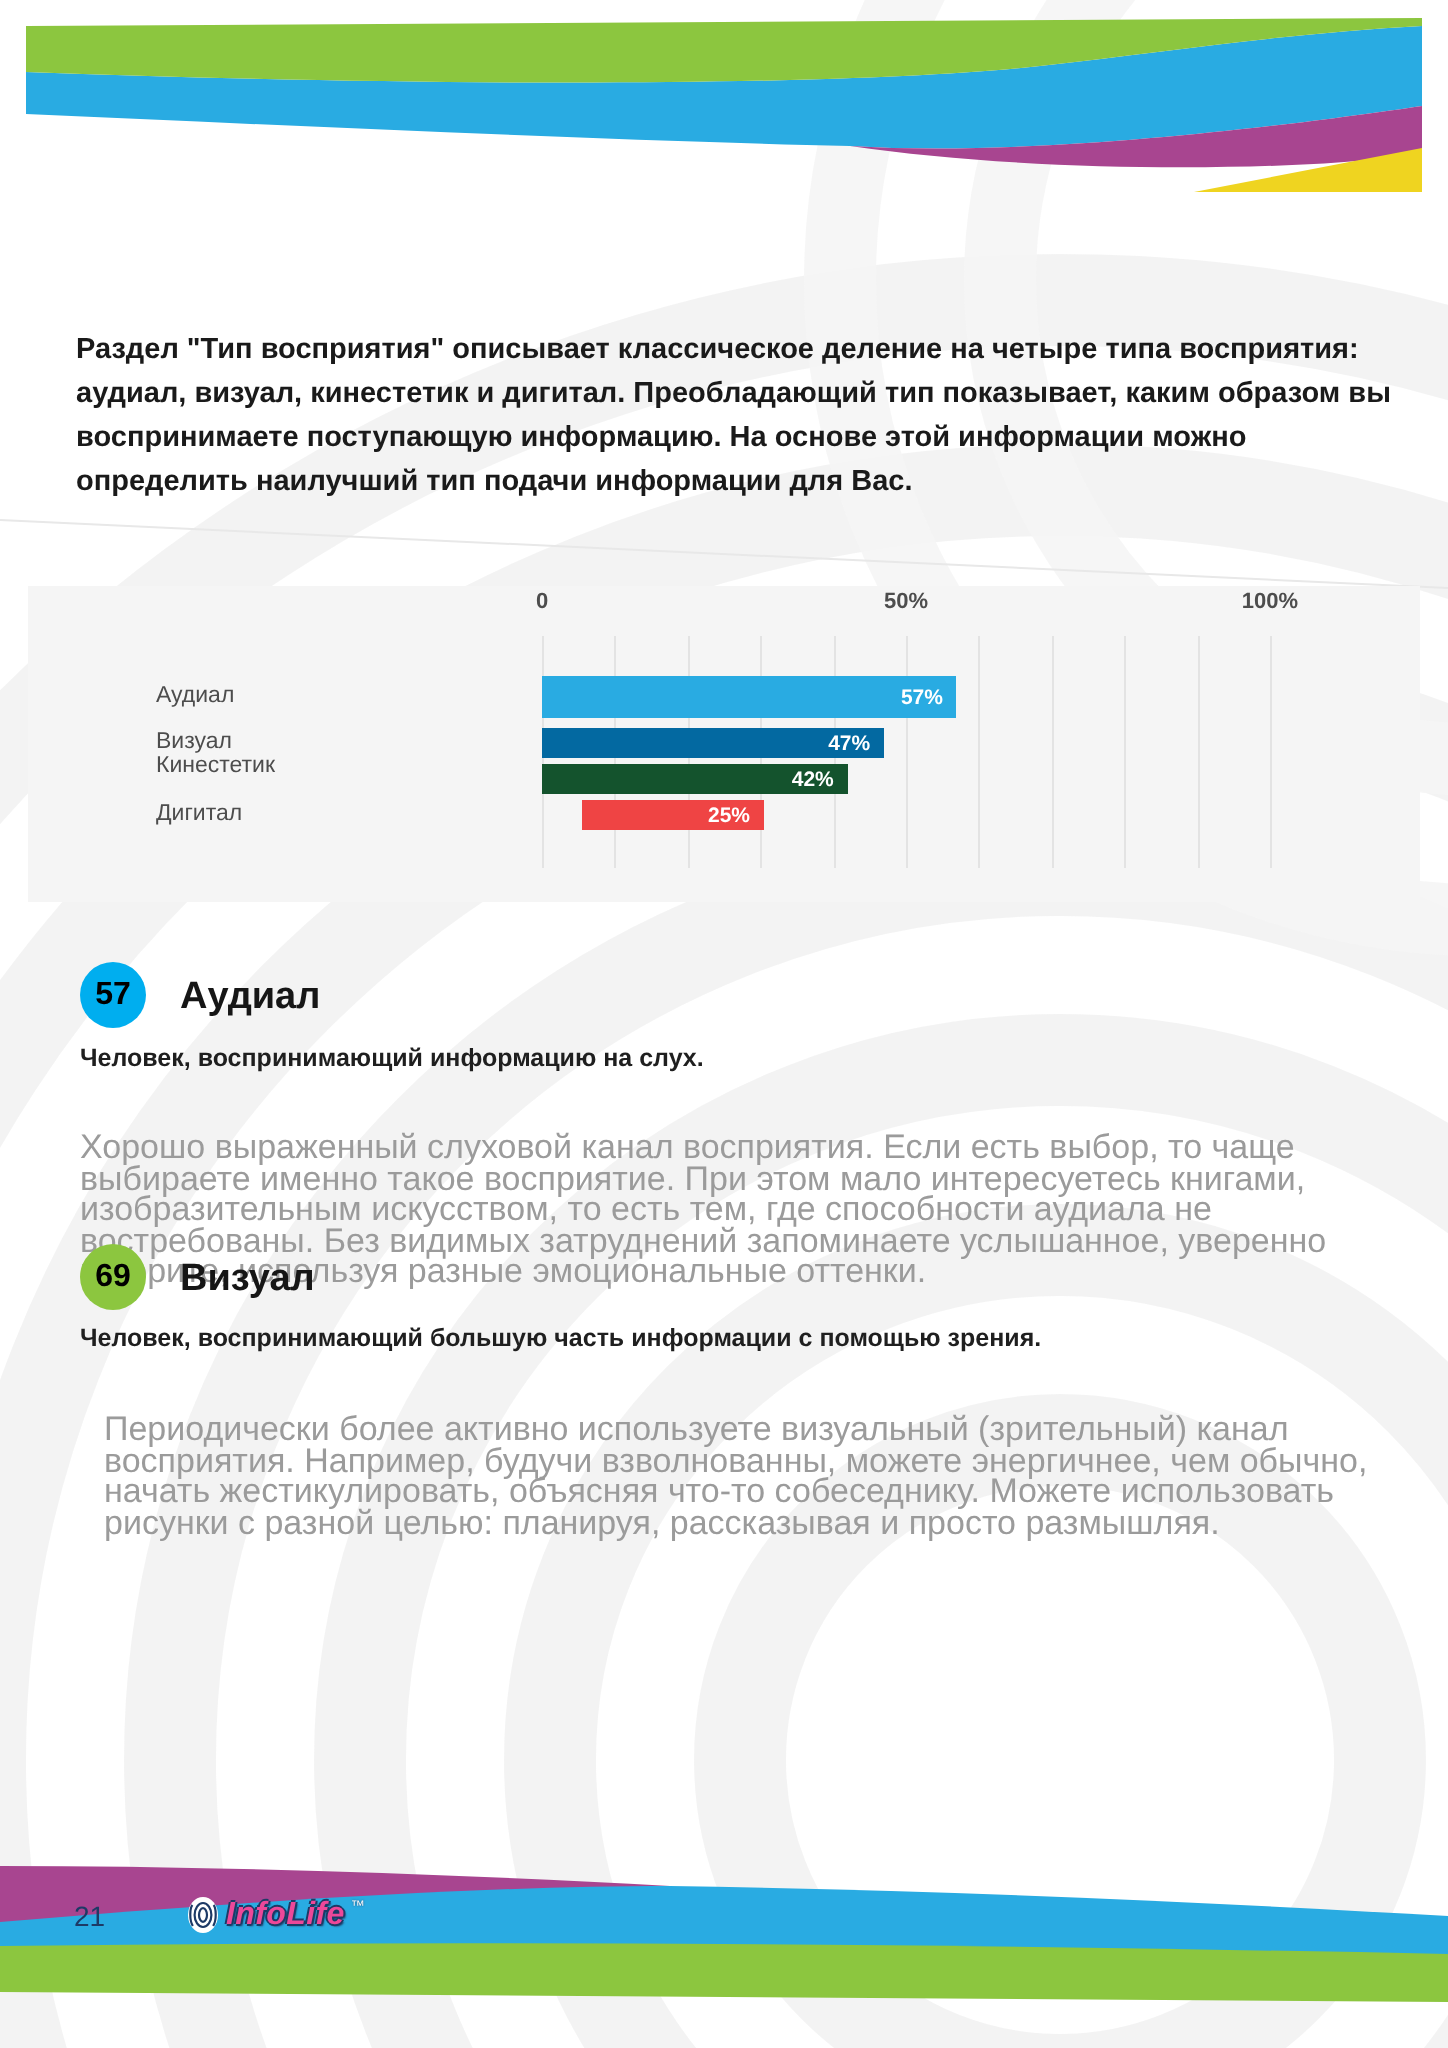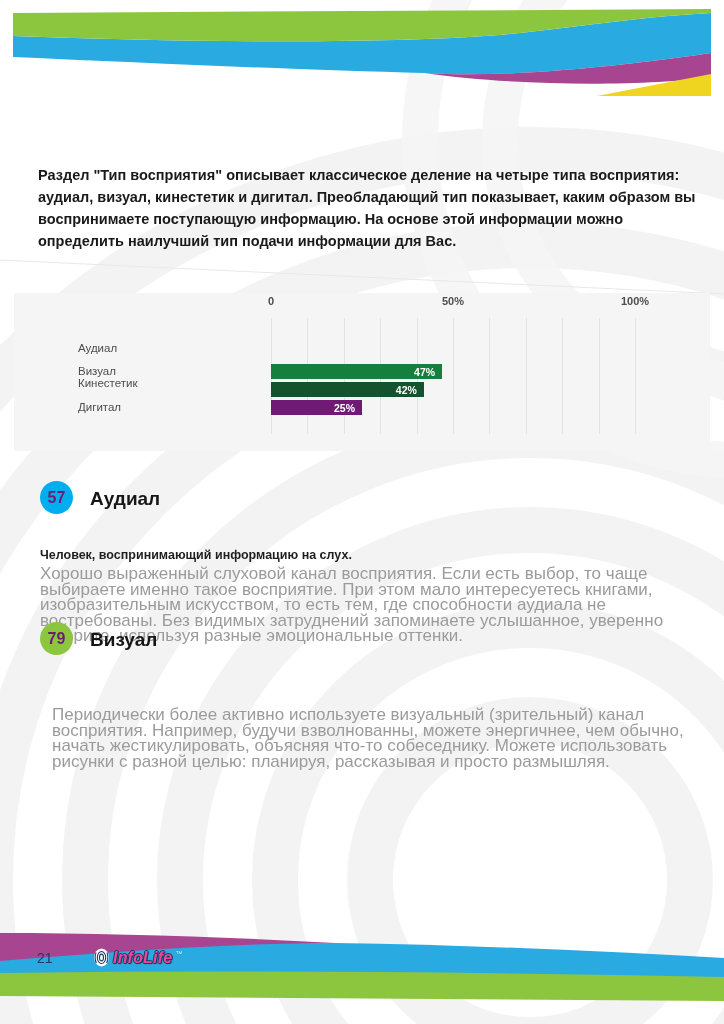--- a/index.html
+++ b/index.html
@@ -43,34 +43,34 @@
     display:flex;align-items:center;justify-content:flex-end;
   }
   .bar span{
     color:#fff;font-size:10.5px;font-weight:700;padding-right:7px;
   }
 
   
   .badge{
     width:33px;height:33px;border-radius:50%;
     display:flex;align-items:center;justify-content:center;
-    color:#701a75;font-size:16px;font-weight:700;
+    color:#000000;font-size:16px;font-weight:700;
   }
   .sec-title{
     font-size:19px;font-weight:700;color:#161616;
   }
   .lead{
     font-size:12.5px;font-weight:700;color:#1f1f1f;
   }
   .body-text{
     font-size:17px;line-height:15.5px;color:#9b9b9b;width:656px;margin-top:25px;
   }
   #sec1-badge{left:40px;top:481px;}
   #sec1-title{left:90px;top:488px;}
-  #sec1-lead{left:40px;top:522px;margin-top:26px;}
+  #sec1-lead{left:40px;top:522px;}
   #sec1-body{left:40px;top:541px;}
   #sec2-badge{left:40px;top:622px;}
   #sec2-title{left:90px;top:629px;}
   #sec2-lead{left:40px;top:662px;}
   #sec2-body{left:52px;top:682px;}
 
   
   .page-num{
     left:37px;top:950px;font-size:14px;font-weight:400;color:#1d3a66;text-align:right;
   }
@@ -127,45 +127,49 @@
       <div class="gridline" style="left: 329.8px;"></div>
       <div class="gridline" style="left: 366.2px;"></div>
       <div class="gridline" style="left: 402.6px;"></div>
       <div class="gridline" style="left: 439px;"></div>
       <div class="gridline" style="left: 475.4px;"></div>
       <div class="gridline" style="left: 511.8px;"></div>
       <div class="gridline" style="left: 548.2px;"></div>
       <div class="gridline" style="left: 584.6px;"></div>
       <div class="gridline" style="left: 621px;"></div>
       <div class="cat-label" style="top: 45px; line-height: 21px;">Аудиал</div>
+      <div class="bar" style="top: 45px; height: 21px; width: 207.48px; background: rgb(41, 171, 226);">
+        <span>57%</span>
+      </div>
       <div class="cat-label" style="top: 71px; line-height: 15px;">Визуал</div>
-      <div class="bar" style="top: 71px; height: 15px; width: 171.08px; background: #15803d;">
+      <div class="bar" style="top: 71px; height: 15px; width: 171.08px; background: #0369a1;">
         <span>47%</span>
       </div>
       <div class="cat-label" style="top: 83px; line-height: 15px; text-align: right;">Кинестетик</div>
       <div class="bar" style="top: 89px; height: 15px; width: 152.88px; background: #14532d;">
         <span>42%</span>
       </div>
       <div class="cat-label" style="top: 107px; line-height: 15px;">Дигитал</div>
-      <div class="bar" style="top: 107px; height: 15px; width: 91px; background: #701a75;">
+      <div class="bar" style="top: 107px; height: 15px; width: 91px; background: #ef4444; margin-left: 20px;">
         <span>25%</span>
       </div>
     </div>
 
   <div class="abs badge" id="sec1-badge" style="background: rgb(0, 174, 239);">
     <span>57</span>
   </div>
   <div class="abs sec-title" id="sec1-title">Аудиал</div>
   <div class="abs lead" id="sec1-lead">Человек, воспринимающий информацию на слух.</div>
   <div class="abs body-text" id="sec1-body">Хорошо выраженный слуховой канал восприятия. Если есть выбор, то чаще выбираете именно такое восприятие. При этом мало интересуетесь книгами, изобразительным искусством, то есть тем, где способности аудиала не востребованы. Без видимых затруднений запоминаете услышанное, уверенно говорите, используя разные эмоциональные оттенки.</div>
 
   <div class="abs badge" id="sec2-badge" style="background: rgb(140, 198, 63);">
-    <span>79</span>
+    <span>69</span>
   </div>
   <div class="abs sec-title" id="sec2-title">Визуал</div>
+  <div class="abs lead" id="sec2-lead">Человек, воспринимающий большую часть информации с помощью зрения.</div>
   <div class="abs body-text" id="sec2-body">Периодически более активно используете визуальный (зрительный) канал восприятия. Например, будучи взволнованны, можете энергичнее, чем обычно, начать жестикулировать, объясняя что-то собеседнику. Можете использовать рисунки с разной целью: планируя, рассказывая и просто размышляя.</div>
 
   <svg id="footer-bands" width="724" height="100" viewBox="0 0 724 100">
     <path fill="#A84590" d="M0,9 C110,9 225,13 335,19 C225,26 110,32 0,38 Z"></path>
     <path fill="#29ABE2" d="M0,37 C120,27 240,19 335,19 C470,21 600,27 724,34 L724,60 L0,58 Z"></path>
     <path fill="#8CC63F" d="M0,49 C240,46 480,48 724,53 L724,77 L0,72 Z"></path>
   </svg>
 
   <div class="abs page-num">21</div>
 

